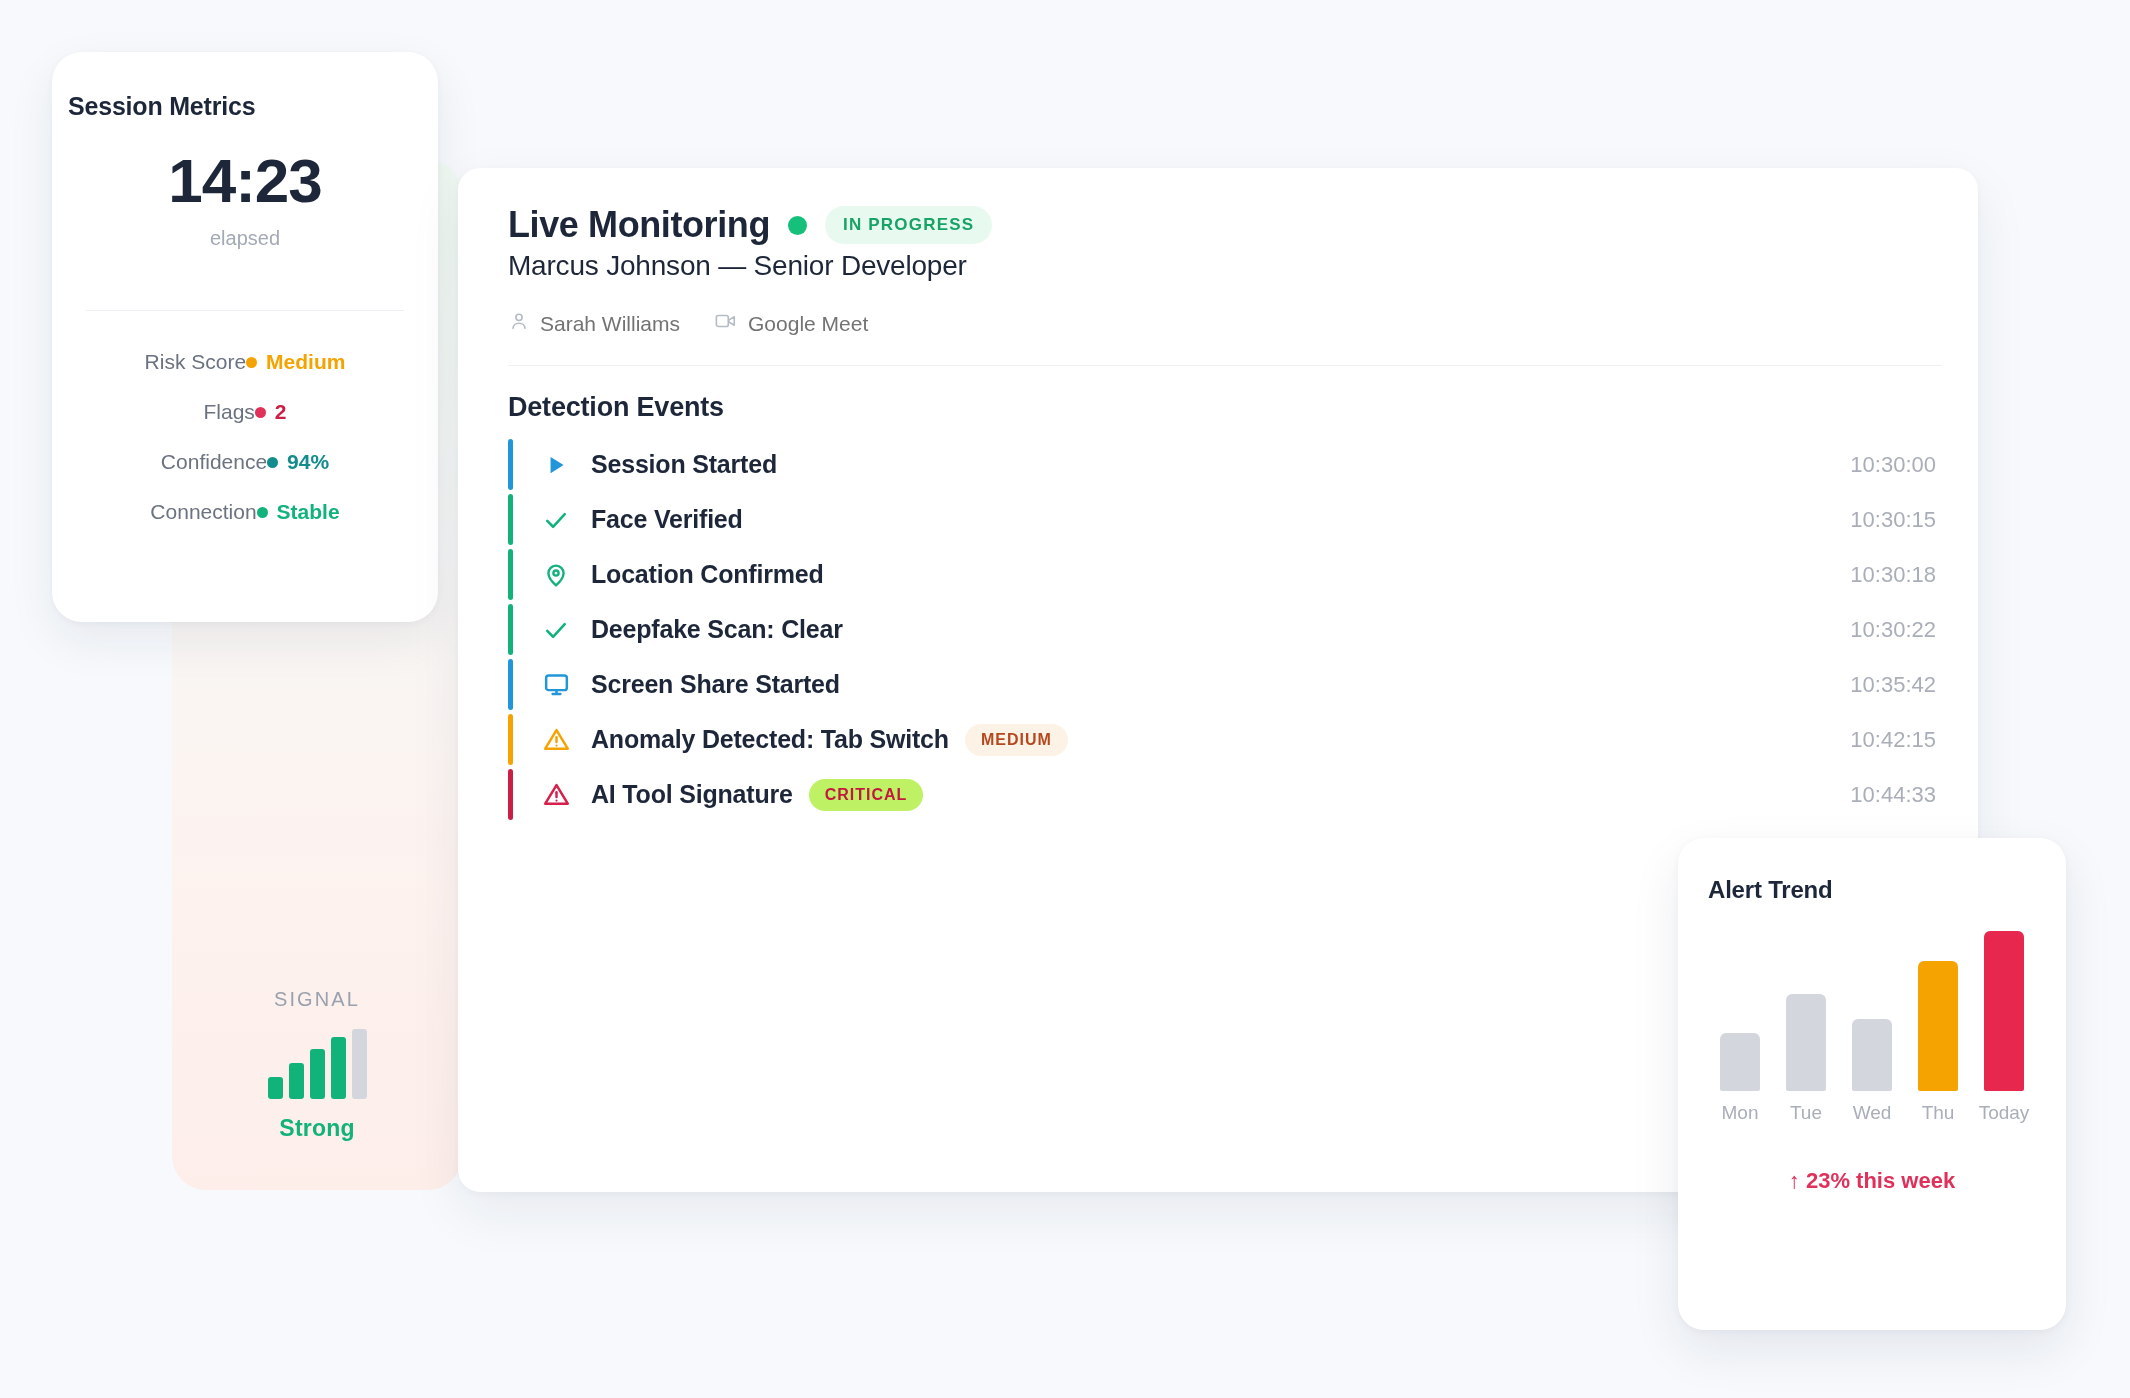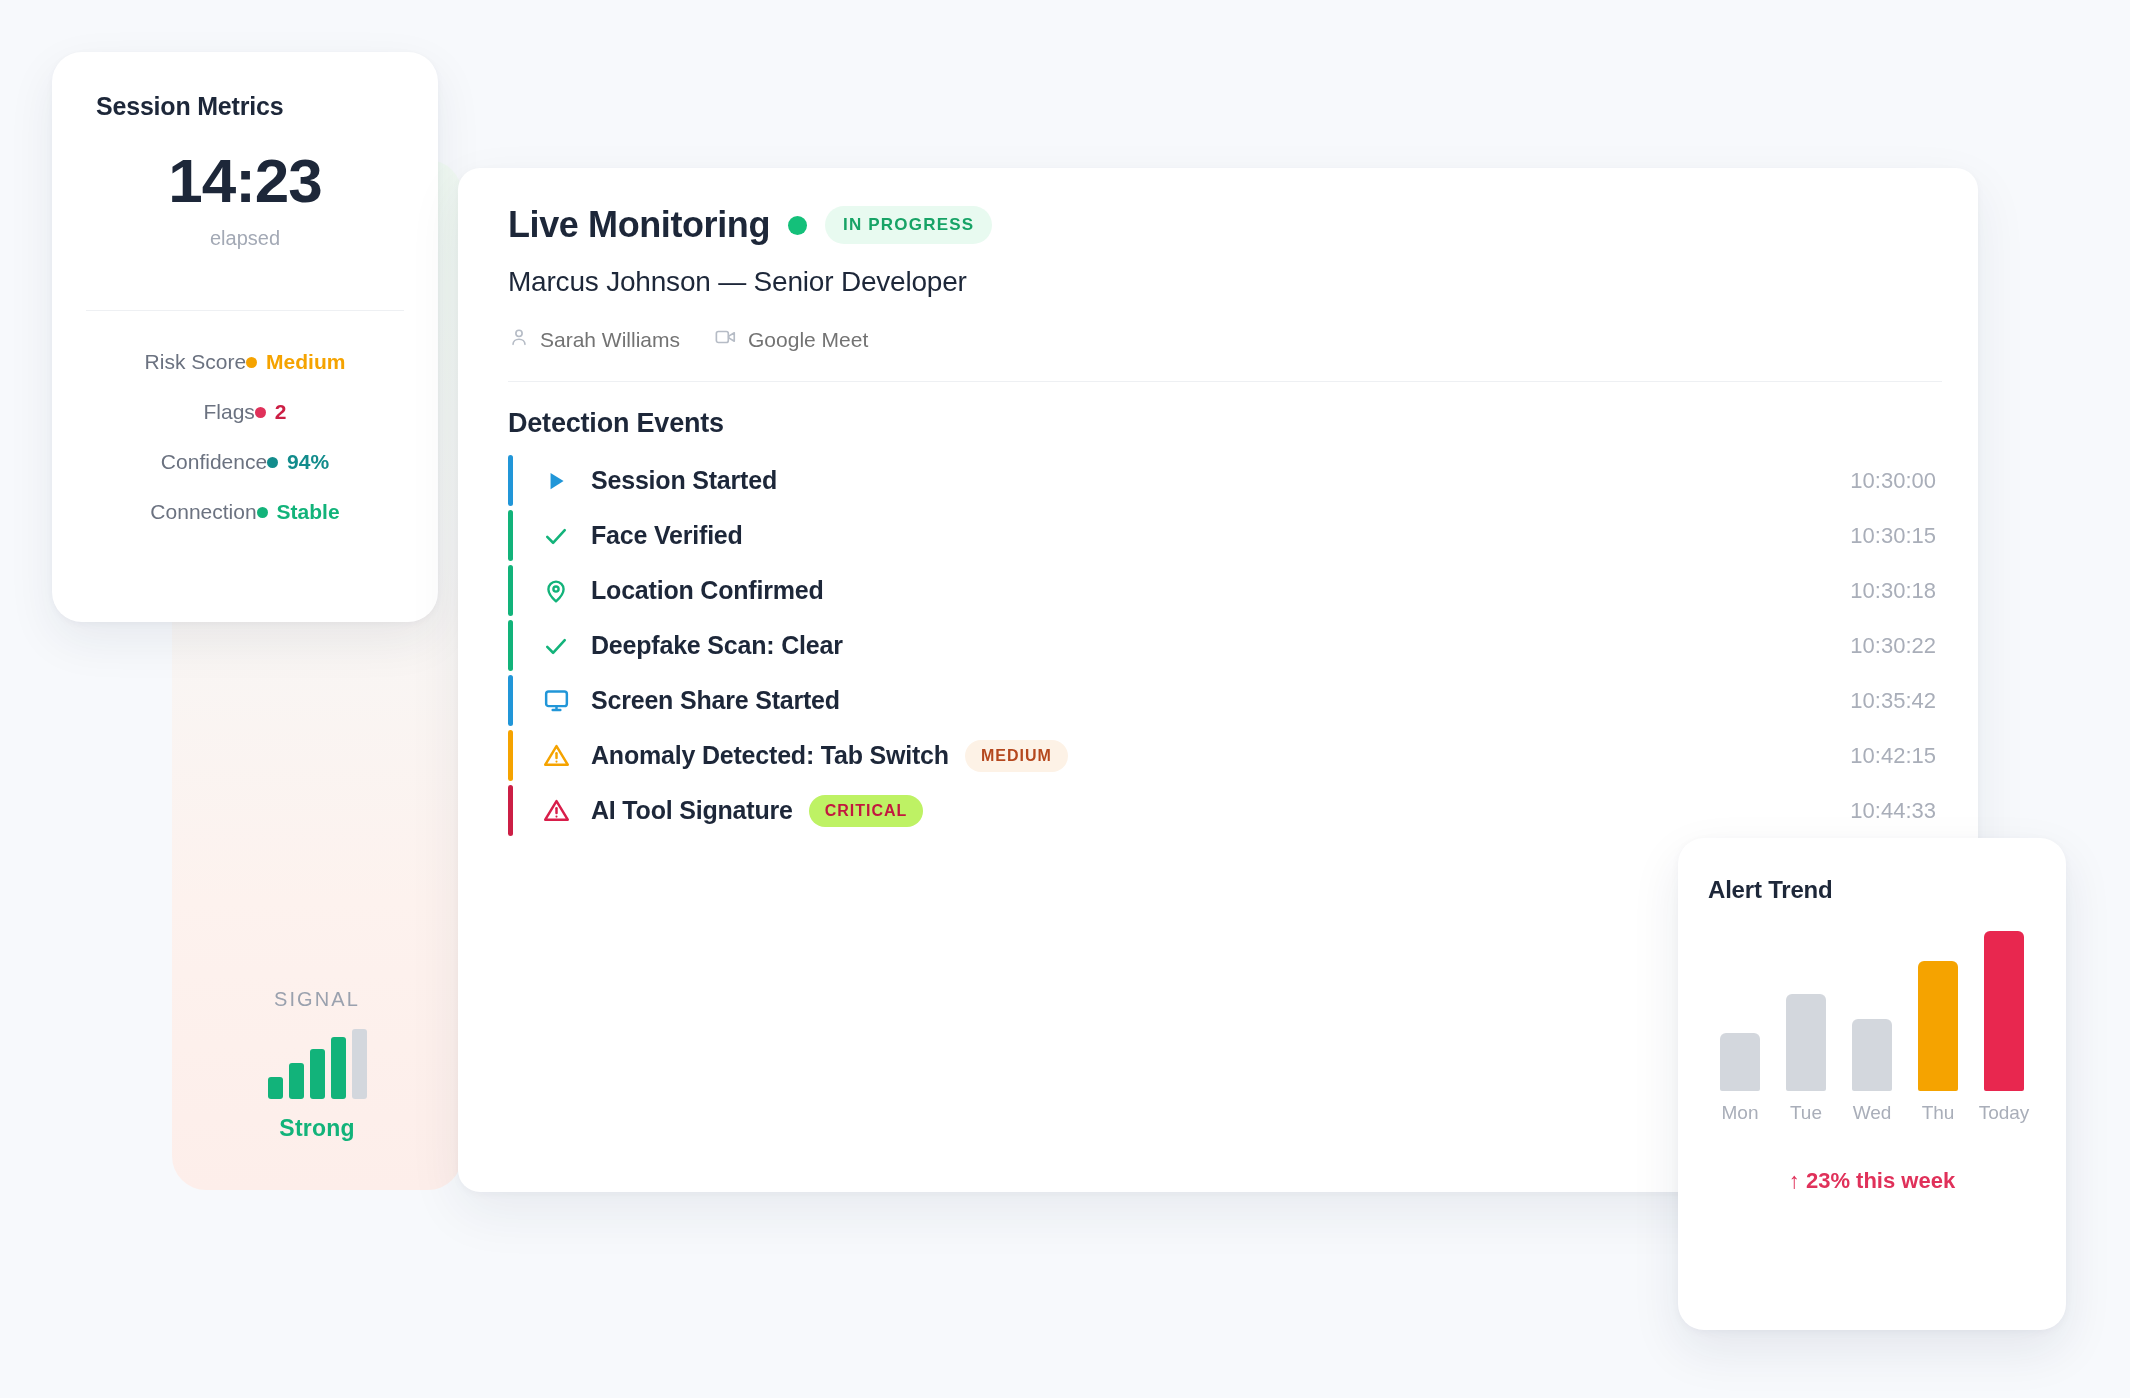--- a/index.html
+++ b/index.html
@@ -33,21 +33,21 @@
   }
 
   
   #metrics-card{
     position:absolute;left:52px;top:52px;width:386px;height:570px;
     background:#ffffff;border-radius:30px;
     box-shadow:0 18px 48px rgba(24,38,66,.075), 0 2px 7px rgba(24,38,66,.04);
     padding:0;box-sizing:border-box;
   }
   #metrics-title{
-    position:absolute;left:44px;top:40px;
+    position:absolute;left:16px;top:40px;
     font-size:25px;font-weight:700;color:#1d2739;letter-spacing:-.2px;
   }
   #timer-block{
     position:absolute;left:0;right:0;top:98px;text-align:center;
   }
   #timer-value{
     font-size:62px;font-weight:700;color:#1d2739;letter-spacing:-1px;line-height:1;
   }
   #timer-caption{
     margin-top:15px;font-size:20px;color:#a3a9b5;
@@ -72,21 +72,21 @@
   }
   #main-inner{position:absolute;left:50px;right:36px;top:36px;}
   #title-row{display:flex;align-items:center;gap:18px;}
   #main-title{font-size:36px;font-weight:700;color:#1d2739;letter-spacing:-.4px;}
   #live-dot{width:19px;height:19px;border-radius:50%;background:#14c07a;display:block;}
   #status-badge{
     background:#e8faf0;color:#17a366;font-size:17px;font-weight:700;
     letter-spacing:1.2px;padding:9px 18px;border-radius:20px;
   }
   #subject{
-    margin-top:20px;font-size:28px;color:#1d2739;letter-spacing:-.2px;
+    margin-top:4px;font-size:28px;color:#1d2739;letter-spacing:-.2px;
   }
   #meta-row{
     margin-top:28px;display:flex;align-items:center;gap:34px;
     font-size:21px;color:#737373;
   }
   .meta-item{display:flex;align-items:center;gap:10px;}
   #head-divider{margin-top:28px;height:1px;background:#eef0f3;}
   #events-title{
     margin-top:26px;font-size:27px;font-weight:700;color:#1d2739;letter-spacing:-.2px;
   }

